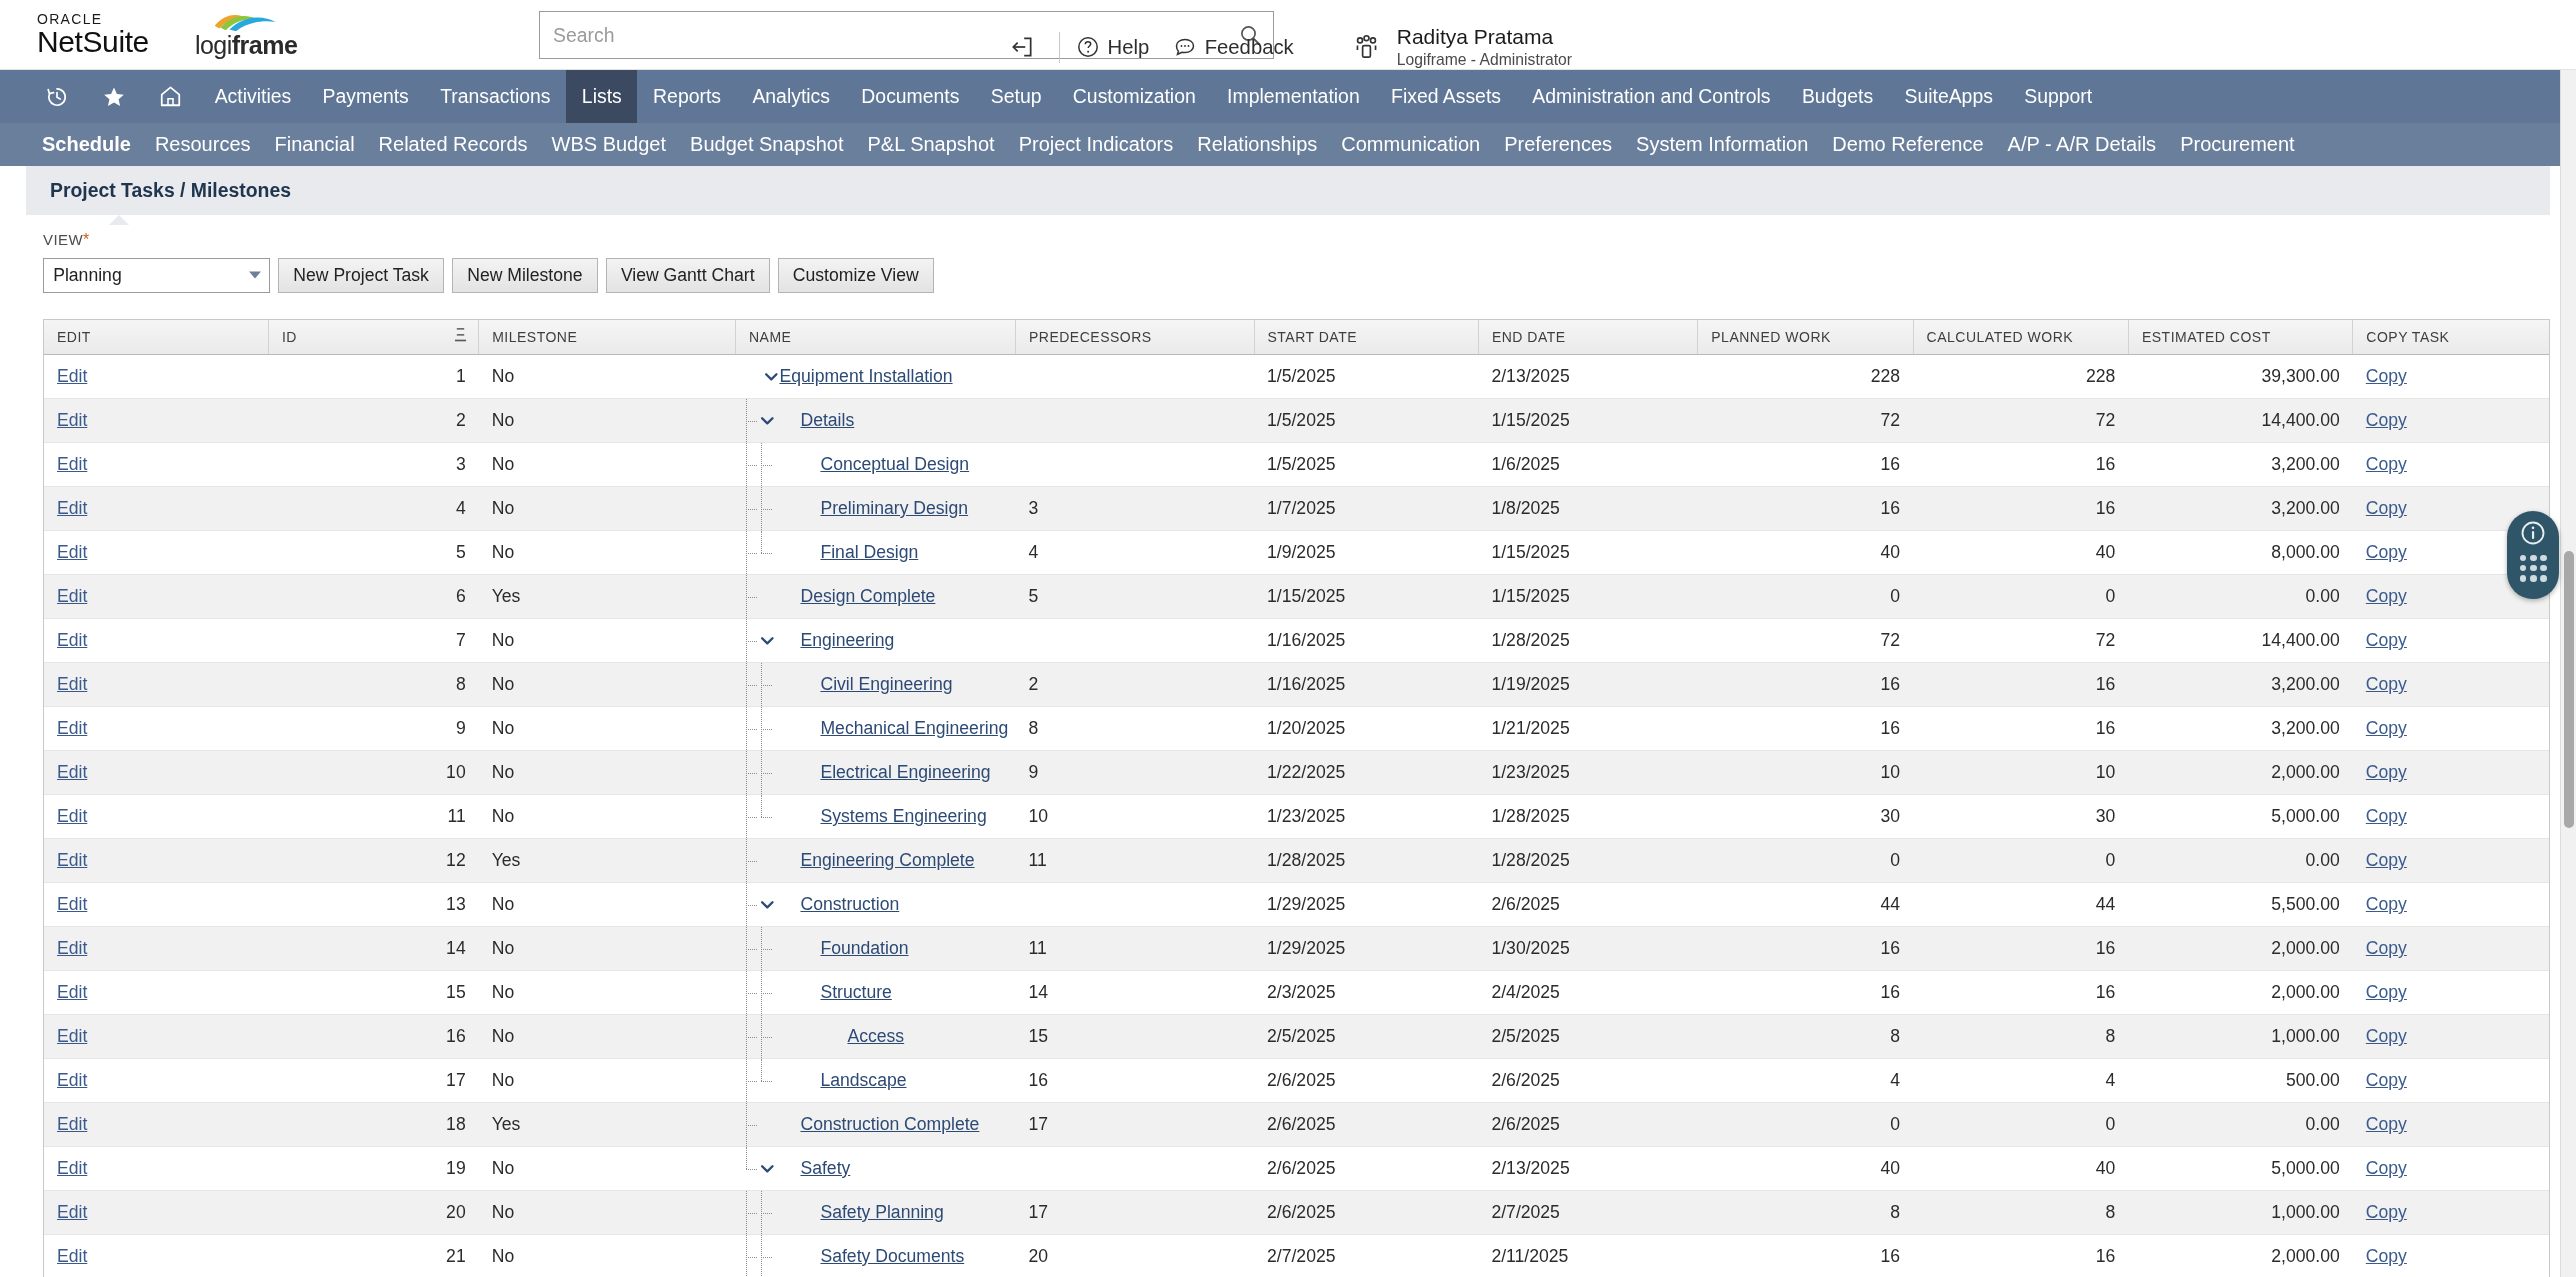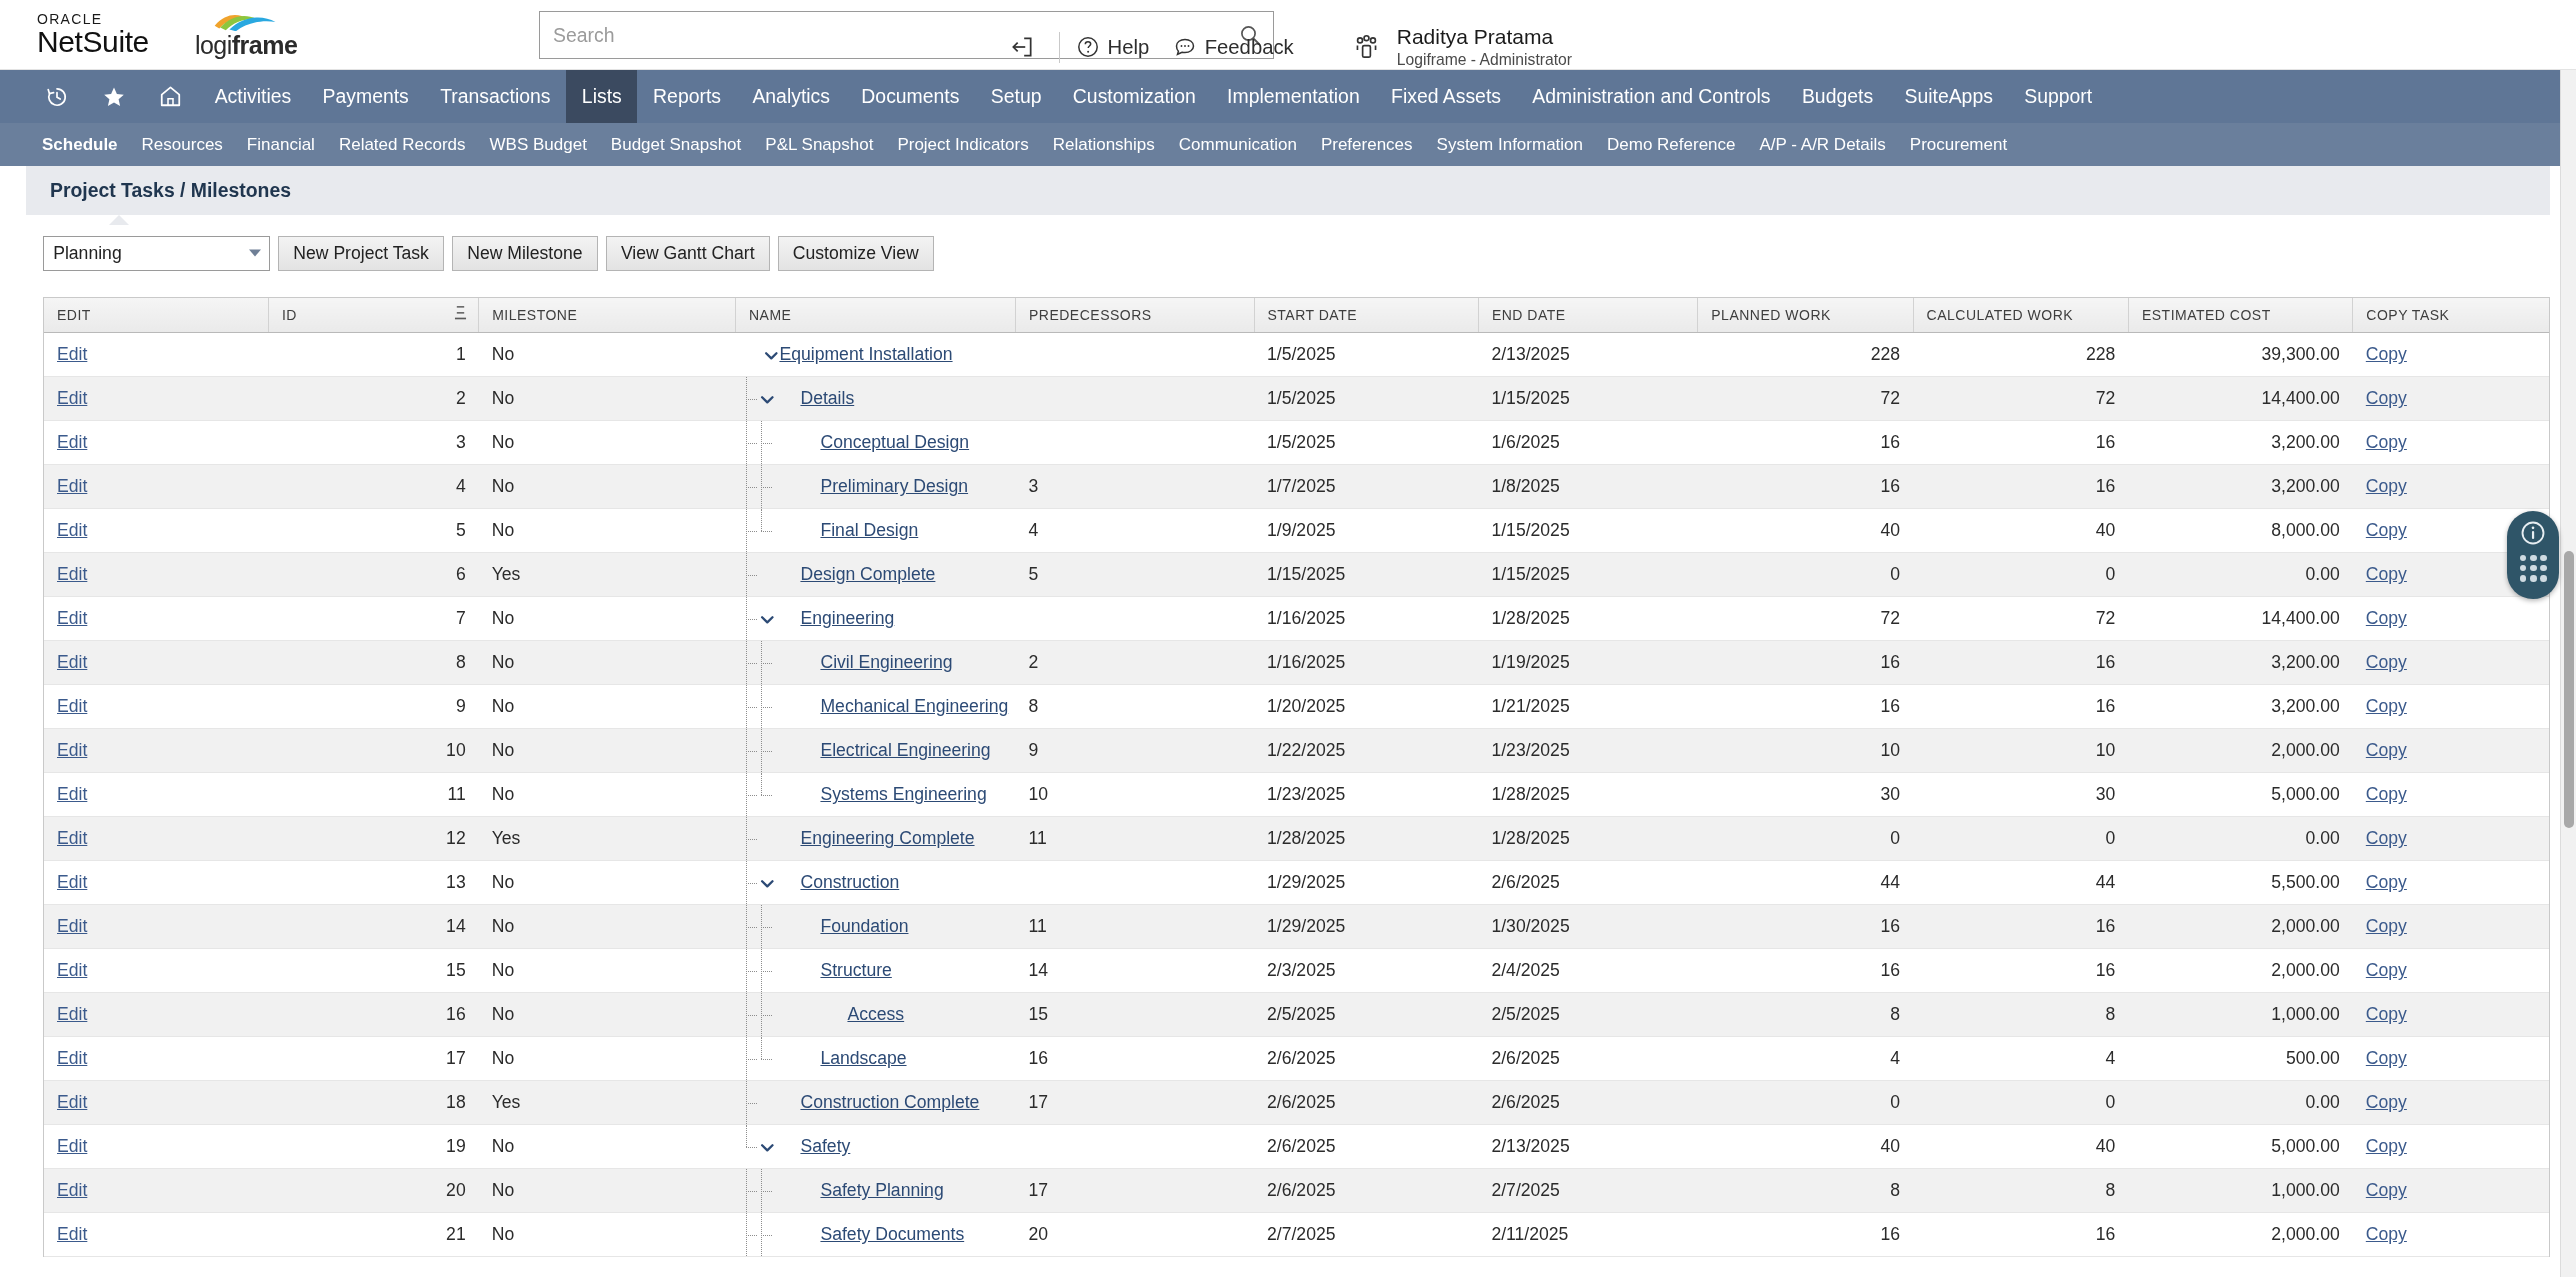--- a/index.html
+++ b/index.html
@@ -140,21 +140,21 @@
     height: 43px;
     background: #6a7f9c;
     display: flex;
     align-items: center;
     padding-left: 30px;
     gap: 0;
     position: relative;
   }
   .subnav .sv {
     color: #ffffff;
-    font-size: 17px;
+    font-size: 20px;
     padding: 0 12px;
     white-space: nowrap;
     cursor: pointer;
   }
   .subnav .sv.active { font-weight: 700; }
 
   
   .pagestrip {
     position: relative;
     height: 45px;
@@ -474,20 +474,23 @@
   </div>
 
 <div class="pagestrip">
   <div class="inner">
     <span class="ttl">Project Tasks / Milestones</span>
     <span class="strip-caret"></span>
   </div>
 </div>
 
 <div class="toolbar">
+  <div class="view-label">
+    <span>VIEW</span><span class="req">*</span>
+  </div>
   <div class="toolrow">
     <div class="select-box">
       <span class="sv-val">Planning</span>
       <span class="sv-arrow"></span>
     </div>
     <div class="btn">New Project Task</div>
     <div class="btn">New Milestone</div>
     <div class="btn">View Gantt Chart</div>
     <div class="btn">Customize View</div>
   </div>

